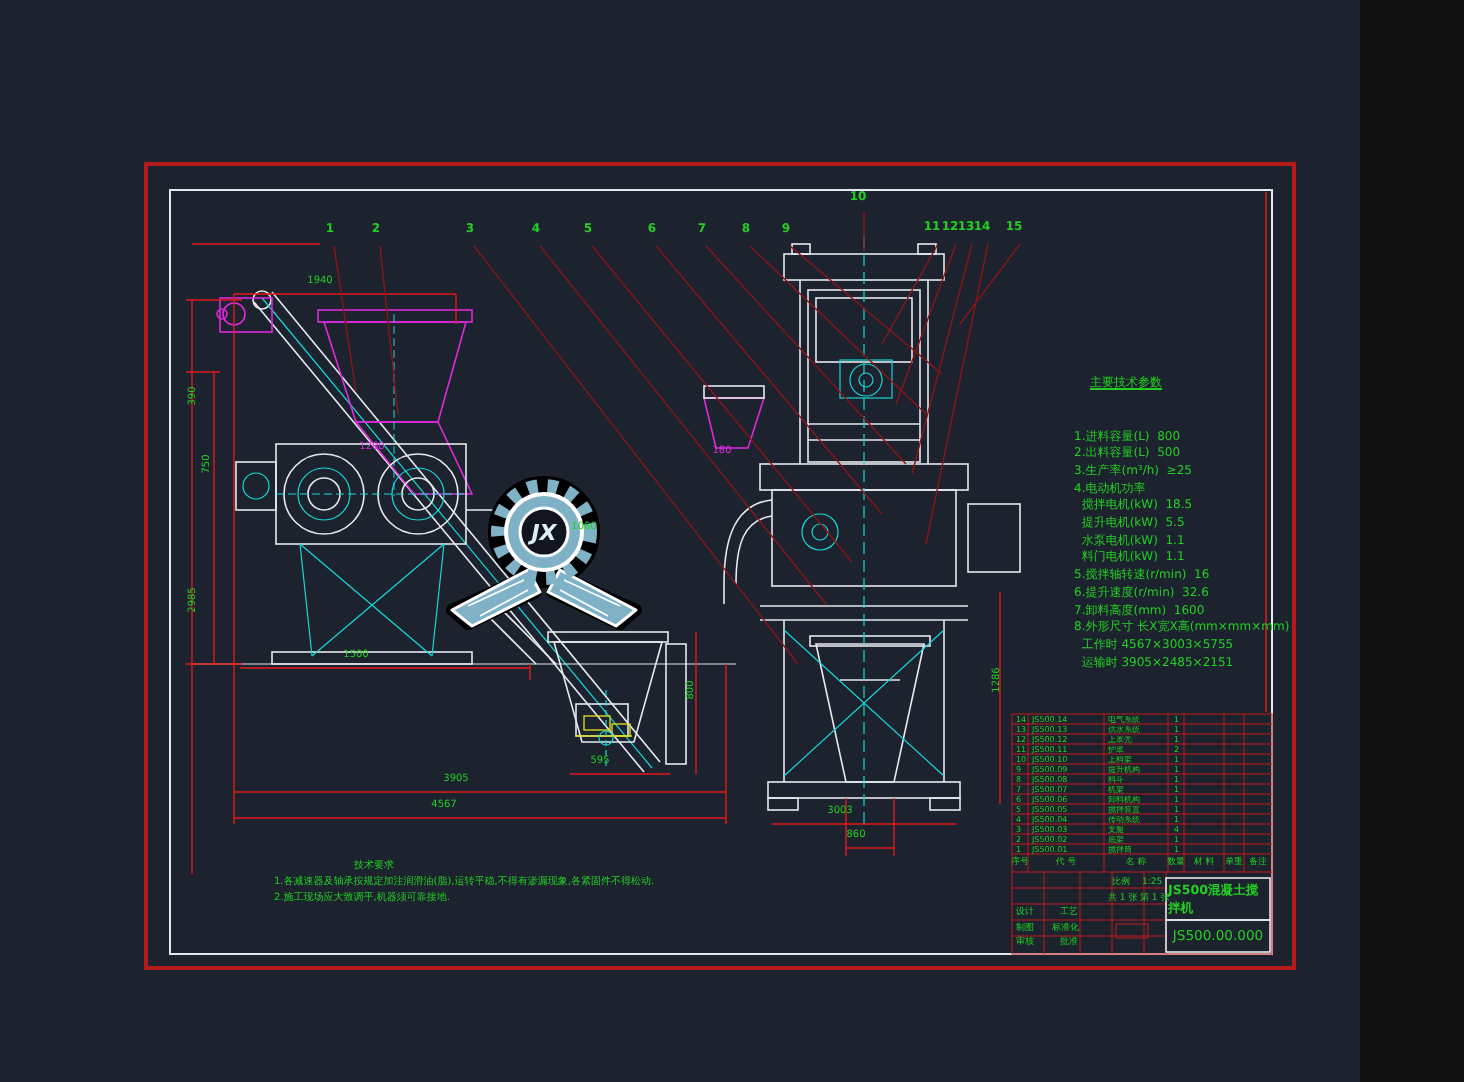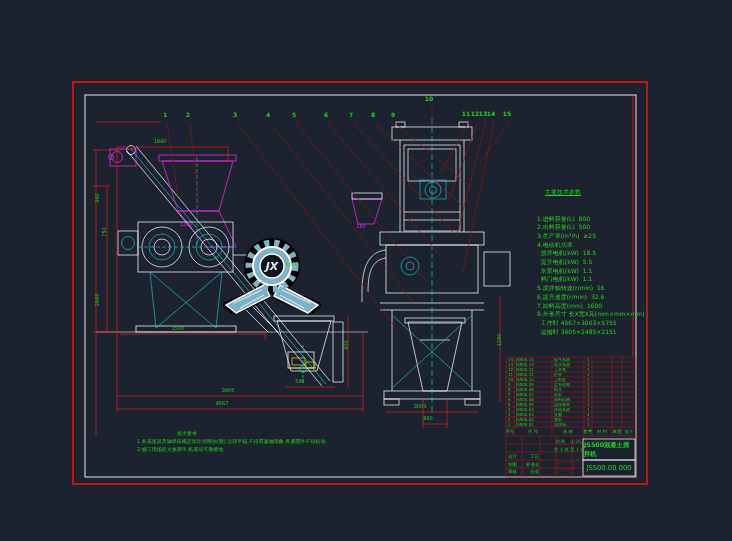--- a/index.html
+++ b/index.html
@@ -1,20 +1,20 @@
 <!DOCTYPE html>
 <html><head>
 <meta charset="utf-8">
 <style>
   :root{
     --bg:#1c222e; --green:#23cf23; --red:#e11b1b; --leader:#8a1616; --frame-red:#b51a1a;
     --white:#e6e9ee; --cyan:#17d8d8; --magenta:#dd2add; --yellow:#d6d61f; --wm:#7fb2c6;
   }
   html,body{margin:0;padding:0;background:#111;}
-  .screen{position:relative;width:732px;height:541px;background:var(--bg);overflow:hidden;
+  .screen{position:relative;width:680px;height:541px;background:var(--bg);overflow:hidden;
           font-family:"DejaVu Sans",sans-serif;}
   svg.linework{position:absolute;left:0;top:0;}
   .lbl{position:absolute;transform:translate(-50%,-50%);color:var(--green);font-size:5px;
        white-space:nowrap;line-height:5px;}
   .lbl.r{transform:translate(-50%,-50%) rotate(-90deg);}
   .balloon{position:absolute;transform:translate(-50%,-50%);color:var(--green);font-size:6px;
            font-weight:bold;line-height:6px;}
   .params{position:absolute;left:537px;top:171px;color:var(--green);font-size:6px;
           line-height:8.7px;white-space:pre;}
   .params .ttl{margin-left:8px;text-decoration:underline;}

